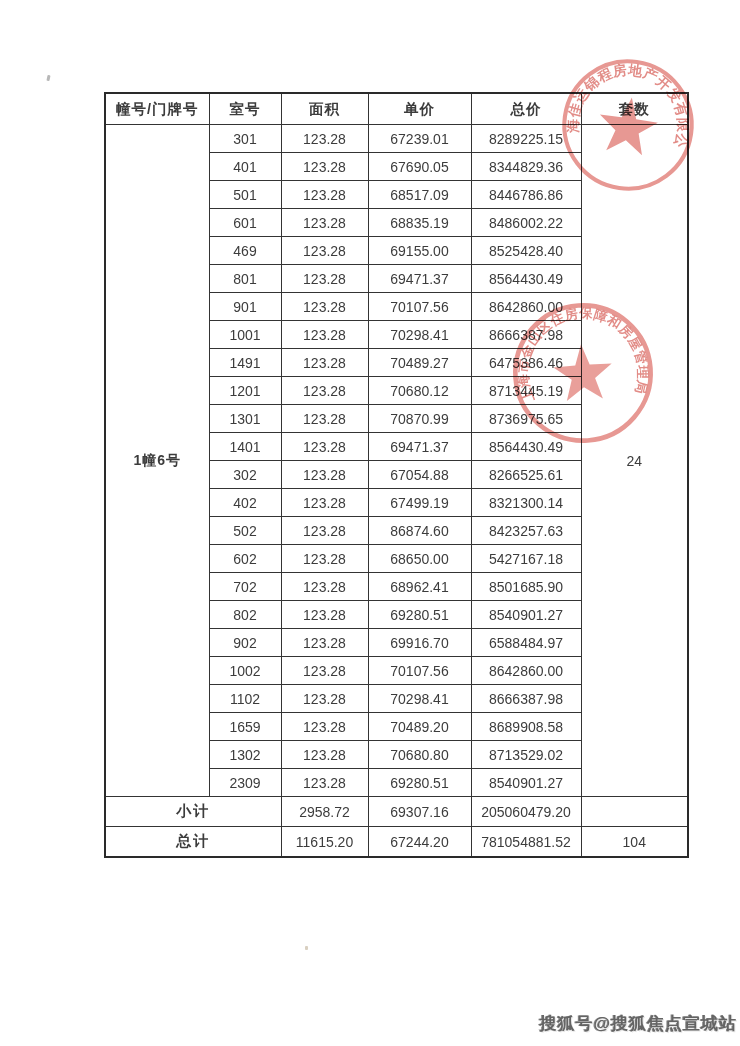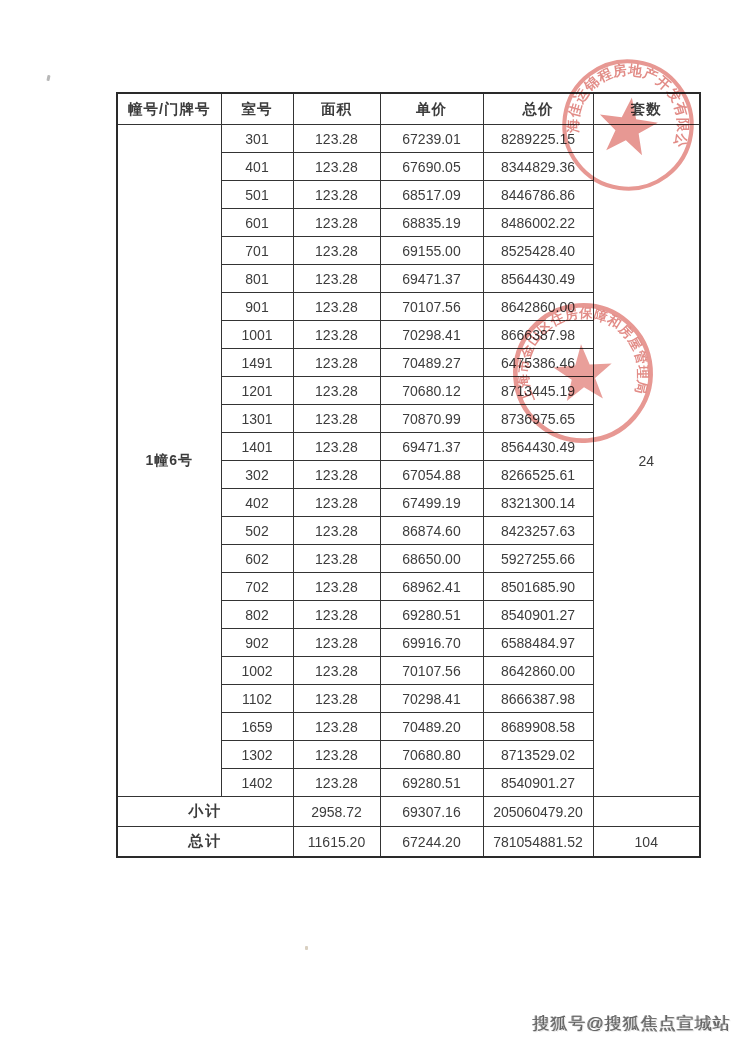--- a/index.html
+++ b/index.html
@@ -9,21 +9,21 @@
     width: 740px; height: 1046px;
     position: relative;
     background: #ffffff;
     overflow: hidden;
     font-family: "Liberation Sans", sans-serif;
     color: #3a3a3a;
   }
   
   .table-wrap {
     position: absolute;
-    left: 72px; top: 92px; padding-left: 44px;
+    left: 60px; top: 92px; padding-left: 44px;
   }
   table.price-table {
     border-collapse: collapse;
     table-layout: fixed;
     width: 583px;
     border: 2px solid #2a2a2a;
     background: transparent;
   }
   table.price-table th,
   table.price-table td {
@@ -62,23 +62,23 @@
     pointer-events: none;
     mix-blend-mode: multiply;
     opacity: 0.82;
   }
   .stamp-1 { left: 551px; top: 48px;  width: 154px; height: 154px; transform: rotate(8deg); }
   .stamp-2 { left: 501px; top: 291px; width: 164px; height: 164px; transform: rotate(-4deg); }
   .stamp svg { width: 100%; height: 100%; }
   
   .watermark {
     position: absolute;
-    right: 9px; bottom: 11px;
+    right: 3px; bottom: 11px;
     font-size: 17px;
-    font-weight: normal;
+    font-weight: bold;
     letter-spacing: 1px;
     color: #646464;
     text-shadow: 1px 1px 0 #e8e8e8, -1px 0 0 #8a8a8a;
     white-space: nowrap;
   }
   
   .speck-1 {
     position: absolute; left: 47px; top: 75px;
     width: 3px; height: 6px; background: #9a9a9a;
     border-radius: 1px; transform: rotate(12deg); opacity: .7;
@@ -136,21 +136,21 @@
           <td>68517.09</td>
           <td>8446786.86</td>
         </tr>
         <tr>
           <td>601</td>
           <td>123.28</td>
           <td>68835.19</td>
           <td>8486002.22</td>
         </tr>
         <tr>
-          <td>701</td>
+          <td>469</td>
           <td>123.28</td>
           <td>69155.00</td>
           <td>8525428.40</td>
         </tr>
         <tr>
           <td>801</td>
           <td>123.28</td>
           <td>69471.37</td>
           <td>8564430.49</td>
         </tr>
@@ -205,21 +205,21 @@
         <tr>
           <td>502</td>
           <td>123.28</td>
           <td>86874.60</td>
           <td>8423257.63</td>
         </tr>
         <tr>
           <td>602</td>
           <td>123.28</td>
           <td>68650.00</td>
-          <td>5927255.66</td>
+          <td>5427167.18</td>
         </tr>
         <tr>
           <td>702</td>
           <td>123.28</td>
           <td>68962.41</td>
           <td>8501685.90</td>
         </tr>
         <tr>
           <td>802</td>
           <td>123.28</td>
@@ -250,21 +250,21 @@
           <td>70489.20</td>
           <td>8689908.58</td>
         </tr>
         <tr>
           <td>1302</td>
           <td>123.28</td>
           <td>70680.80</td>
           <td>8713529.02</td>
         </tr>
         <tr>
-          <td>1402</td>
+          <td>2309</td>
           <td>123.28</td>
           <td>69280.51</td>
           <td>8540901.27</td>
         </tr>
       </tbody>
     <tbody class="summary-rows">
       <tr>
         <td colspan="2" class="summary-label">小计</td>
         <td>2958.72</td>
         <td>69307.16</td>

